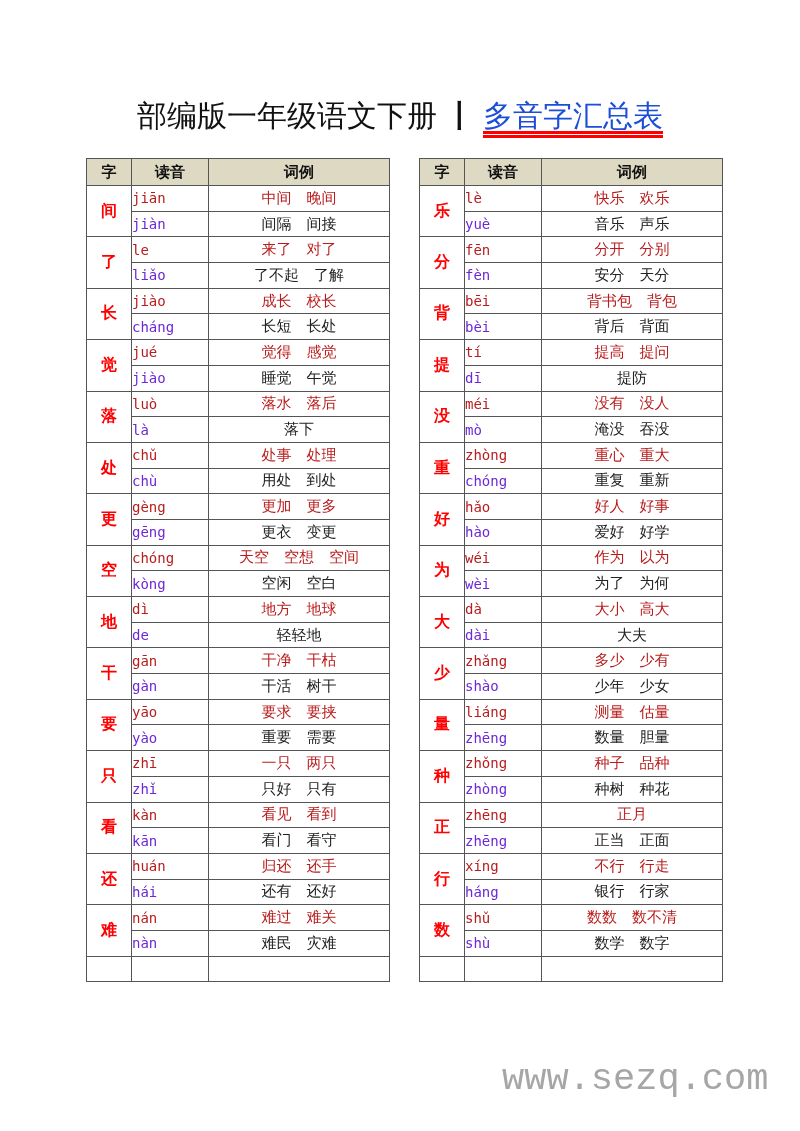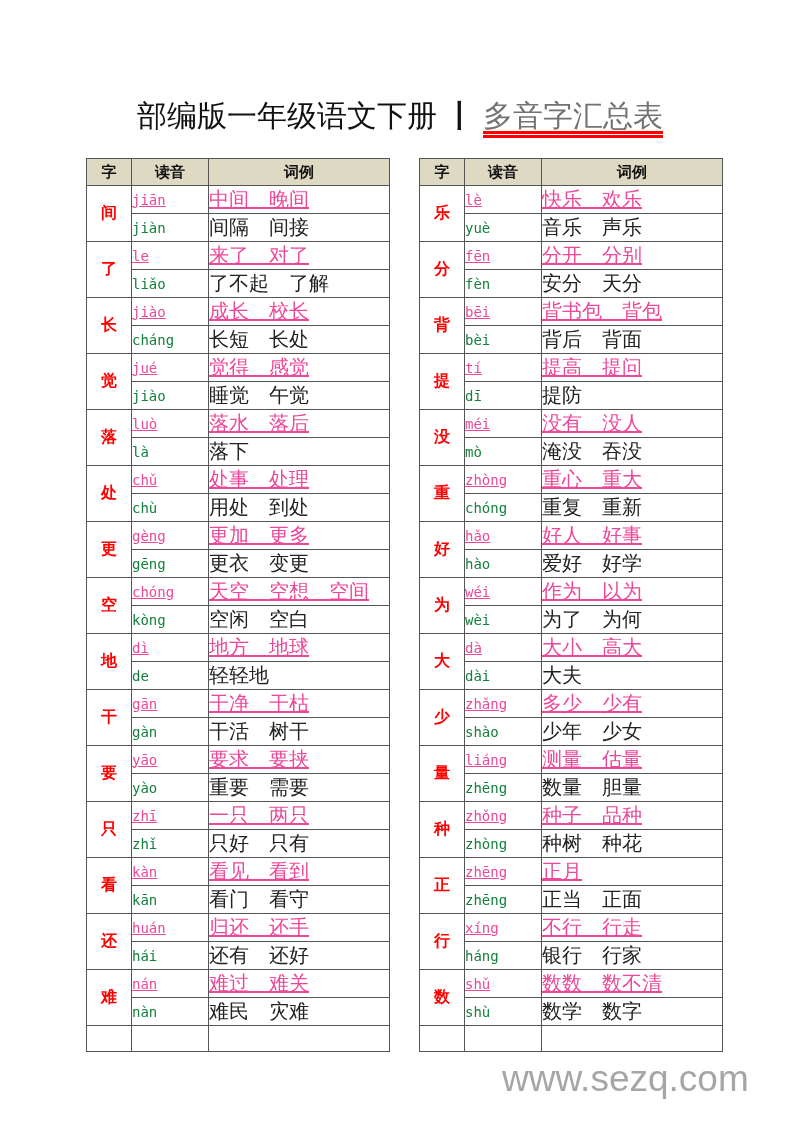--- a/index.html
+++ b/index.html
@@ -3,47 +3,47 @@
   <meta charset="utf-8">
   <style>
     html, body { margin: 0; padding: 0; background: #ffffff; }
     body { width: 800px; height: 1131px; position: relative; overflow: hidden; font-family: "DejaVu Sans", sans-serif; }
     .title {
       position: absolute; top: 96px; left: 0; width: 800px; text-align: center;
       font-size: 30px; color: #111; letter-spacing: 0px; white-space: nowrap;
     }
     .title .sep { margin: 0 8px; font-weight: bold; }
     .title .red {
-      color: #737373;
+      color: #1d4ed8;
       text-decoration: underline; text-decoration-style: double; text-decoration-color: #ff0000;
       text-underline-offset: 5px;
       text-align: right;
     }
     table.poly {
       position: absolute; top: 158px; border-collapse: collapse; table-layout: fixed;
       font-size: 15px;
     }
     table.poly.left { left: 86px; }
     table.poly.right { left: 419px; }
     table.poly col.c1 { width: 45px; }
     table.poly col.c2 { width: 77px; }
     table.poly col.c3 { width: 181px; }
     table.poly th, table.poly td {
       border: 1px solid #555; height: 25.7px; padding: 0; box-sizing: border-box;
     }
     table.poly th {
       background: #ddd9c3; font-weight: bold; font-size: 15px; color: #111; text-align: center; height: 27px;
     }
     td.char { color: #ff0000; text-align: center; font-size: 16px; font-weight: bold; }
-    td.py { padding-left: 7px; font-family: "DejaVu Sans Mono", monospace; font-size: 14px; color: #15803d; }
-    td.words { padding-left: 8px; color: #222; font-size: 20px; white-space: pre; }
-    tr.primary td.py, tr.primary td.words { color: #ec4899; text-decoration: underline; }
+    td.py { padding-left: 7px; font-family: "DejaVu Sans Mono", monospace; font-size: 14px; color: #6d28d9; }
+    td.words { padding-left: 8px; color: #222; font-size: 15px; white-space: pre; text-align: center; }
+    tr.primary td.py, tr.primary td.words { color: #b91c1c; }
     .watermark {
       position: absolute; top: 1058px; left: 502px; font-size: 37px; color: #a6a6a6;
-      font-family: Liberation Sans, sans-serif; letter-spacing: 0px;
+      font-family: Liberation Mono, monospace; letter-spacing: 0px;
     }
   </style>
 </head>
 <body>
 
 <div class="title">
   <span>部编版一年级语文下册</span><span class="sep">丨</span><span class="red">多音字汇总表</span>
 </div>
 
 <table class="poly left">

